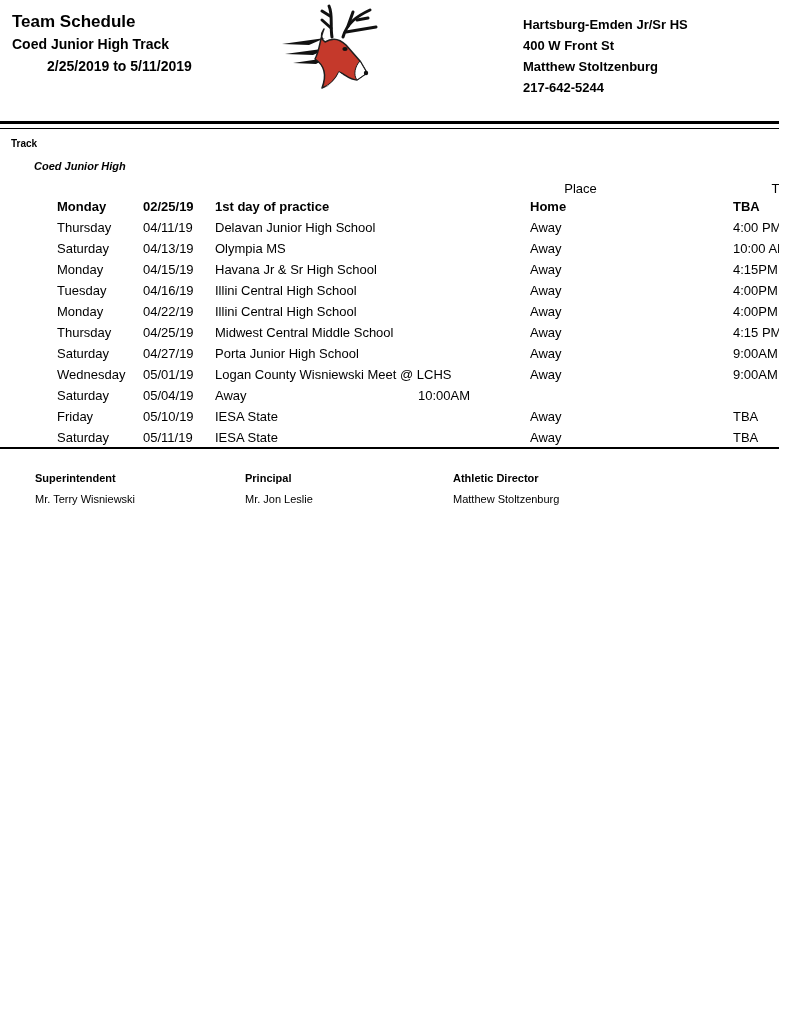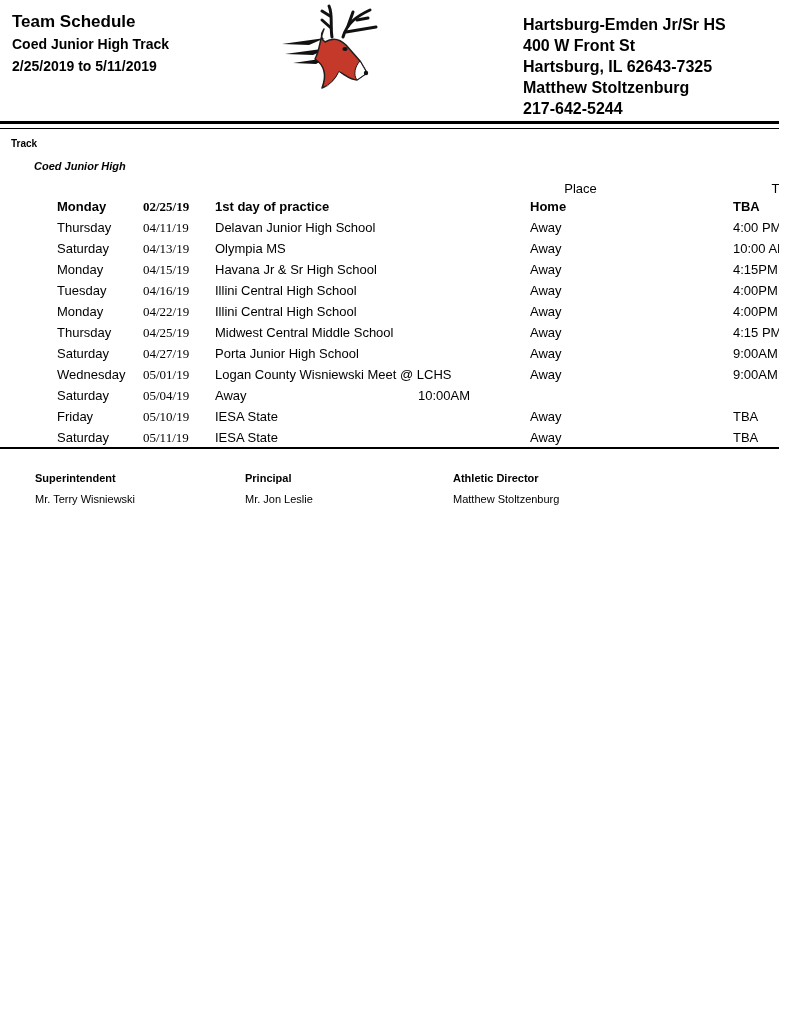--- a/index.html
+++ b/index.html
@@ -10,43 +10,43 @@
     background: #ffffff;
     font-family: "Liberation Sans", sans-serif;
     color: #000000;
     overflow: hidden;
   }
 
   
   .hdr-left { position: absolute; left: 12px; top: 11px; }
   .doc-title { font-size: 17px; font-weight: 700; line-height: 22px; }
   .doc-sub   { font-size: 14px; font-weight: 700; line-height: 22px; }
-  .doc-range { font-size: 14px; font-weight: 700; line-height: 22px; }
+  .doc-range { font-size: 14px; font-weight: 700; line-height: 22px; margin-left: 35px; }
 
   .logo { position: absolute; left: 282px; top: 3px; width: 112px; height: 88px; }
 
-  .hdr-right { position: absolute; left: 523px; top: 14px; font-size: 16px; font-weight: 700; line-height: 21px; }
+  .hdr-right { position: absolute; left: 523px; top: 14px; font-size: 13px; font-weight: 700; line-height: 21px; }
 
   
   .rule { position: absolute; left: 0; width: 800px; background: #000; }
   .rule-thick  { top: 121px; height: 3px; }
   .rule-thin   { top: 128px; height: 1px; }
   .rule-bottom { top: 447px; height: 2px; }
 
   
   .sport-title { position: absolute; left: 11px; top: 138px; font-size: 10px; font-weight: 700; }
   .team-title  { position: absolute; left: 34px; top: 160px; font-size: 11px; font-weight: 700; font-style: italic; text-align: center; }
 
   
   .table { position: absolute; left: 0; top: 182px; width: 800px; font-size: 13px; }
   .srow { display: flex; padding-left: 57px; height: 21px; line-height: 21px; white-space: nowrap; }
   .srow.thead { height: 14px; line-height: 14px; font-weight: 400; gap: 36px; }
   .srow.bold { font-weight: 700; }
   .c-day   { width: 86px;  }
-  .c-date  { width: 72px; font-family: Liberation Serif, serif;  }
+  .c-date  { width: 72px;  }
   .c-event { width: 315px; }
   .c-place { width: 203px; }
   .c-time  { flex: 1; }
 
   
   .official { position: absolute; top: 472px; font-size: 11px; }
   .o-title { font-weight: 700; line-height: 12px; }
   .o-name  { margin-top: 9px; line-height: 12px; }
   .pos-superintendent { left: 35px; }
   .pos-principal      { left: 245px; }
@@ -89,21 +89,20 @@
       <path d="M57 69 C54 76 49 81 43 84 C50 82 57 77 61 72 Z" fill="#ffffff"></path>
 
       <circle cx="84" cy="70" r="2.2" fill="#111111"></circle>
       <ellipse cx="63" cy="46" rx="2.6" ry="2.1" fill="#111111"></ellipse>
     </svg>
   </div>
 
   <div class="hdr-right">
     <div>Hartsburg-Emden Jr/Sr HS</div>
     <div>400 W Front St</div>
-    <div>Hartsburg, IL 62643-7325</div>
     <div>Matthew Stoltzenburg</div>
     <div>217-642-5244</div>
   </div>
 
   <div class="rule rule-thick"></div>
   <div class="rule rule-thin"></div>
 
   <div class="sport-title">Track</div>
   <div class="team-title">Coed Junior High</div>
 

